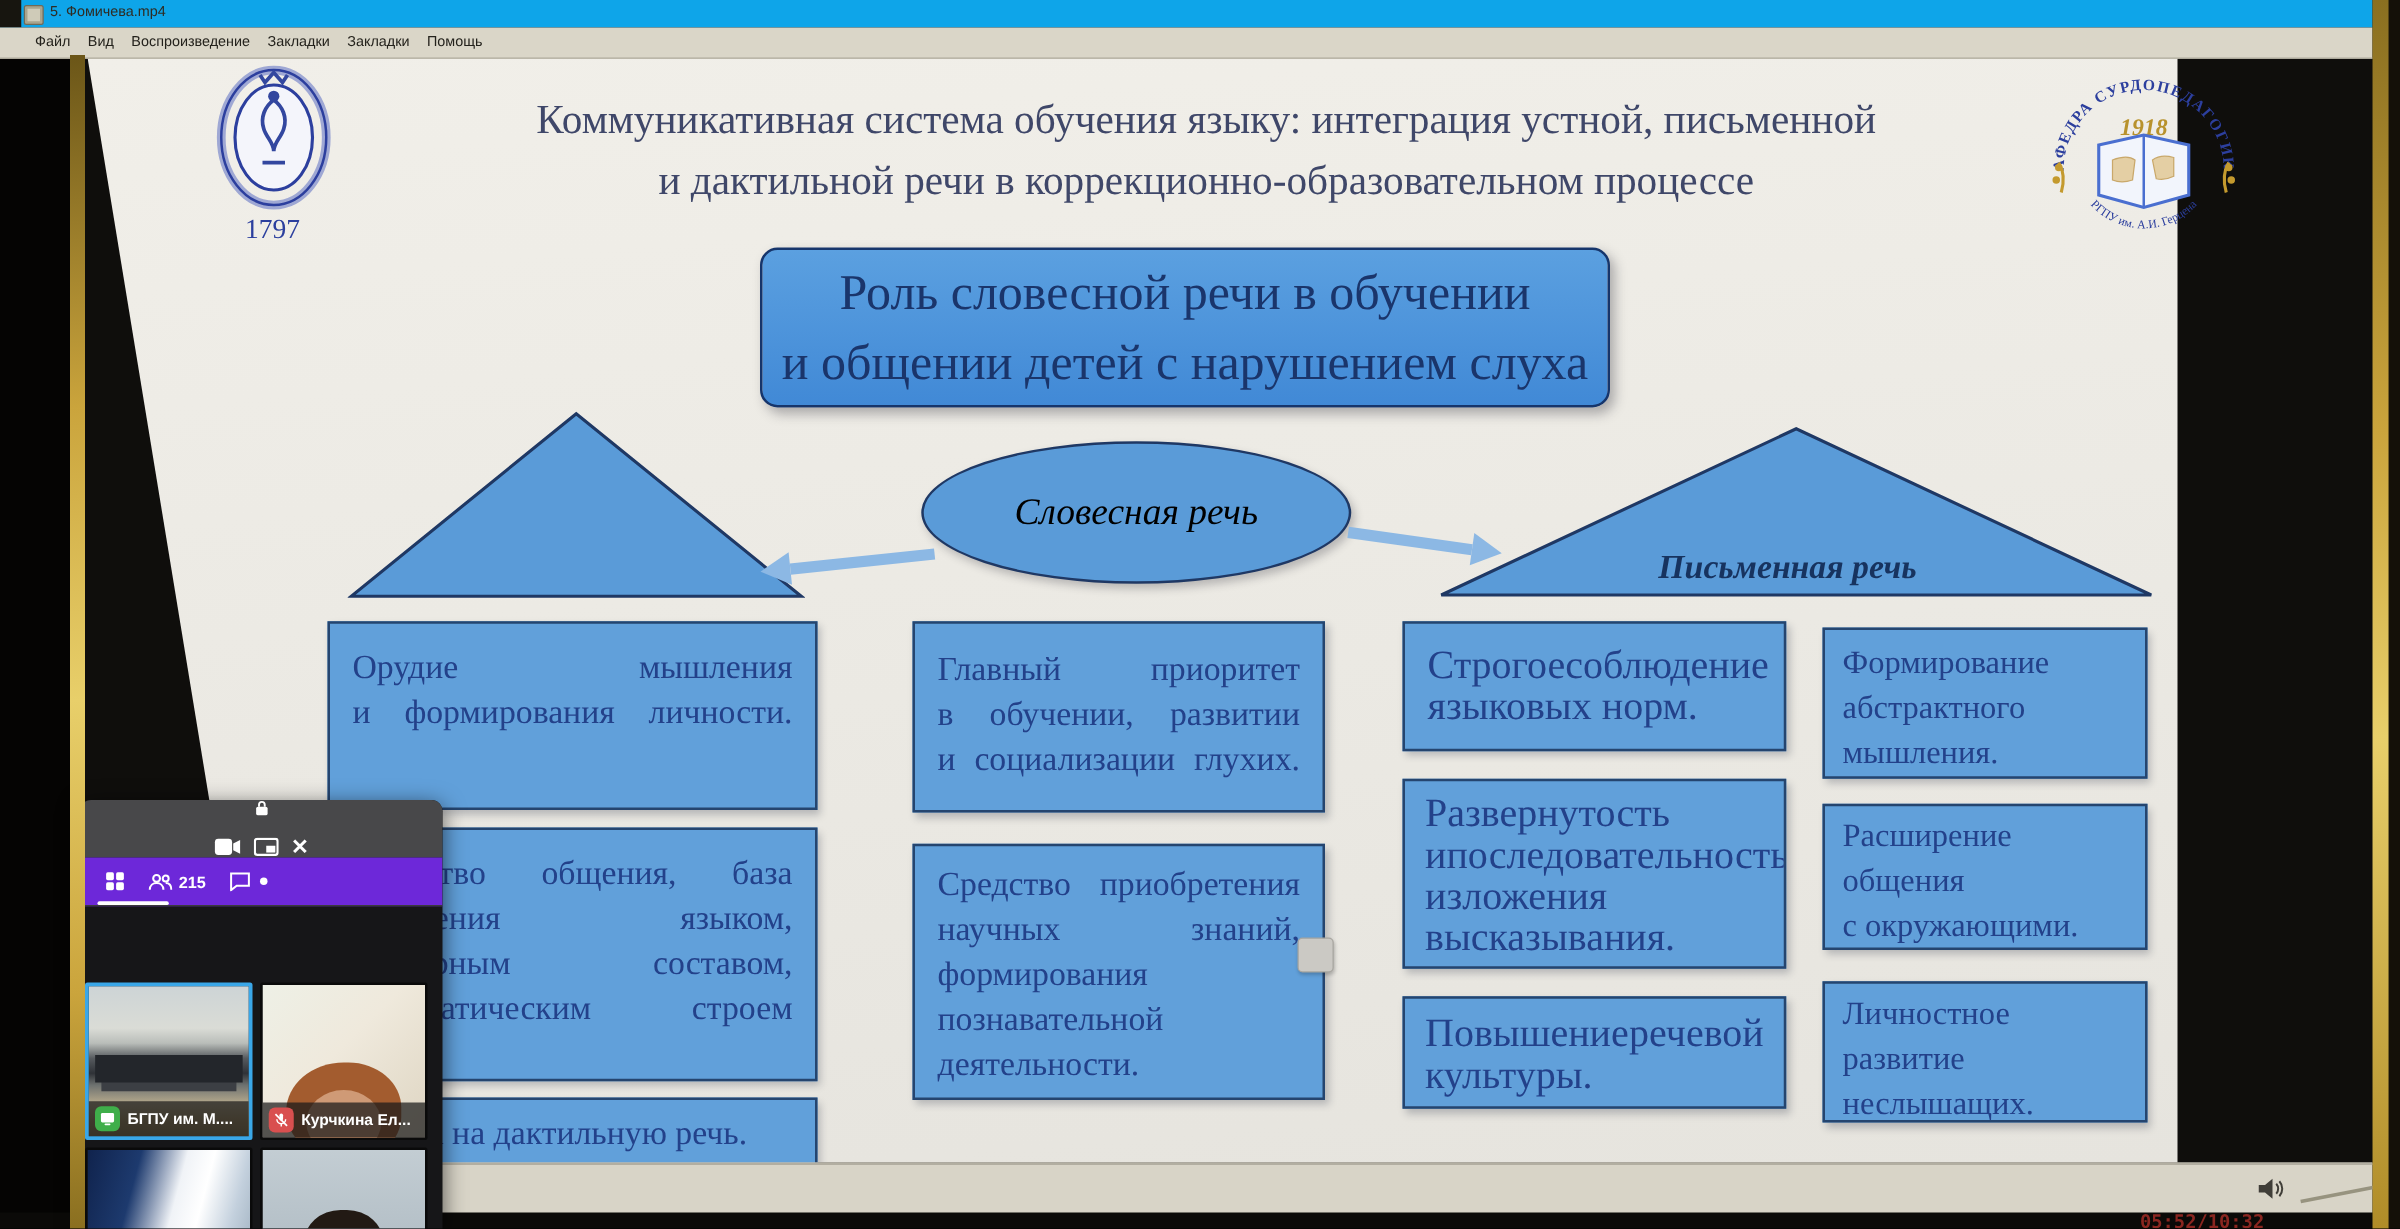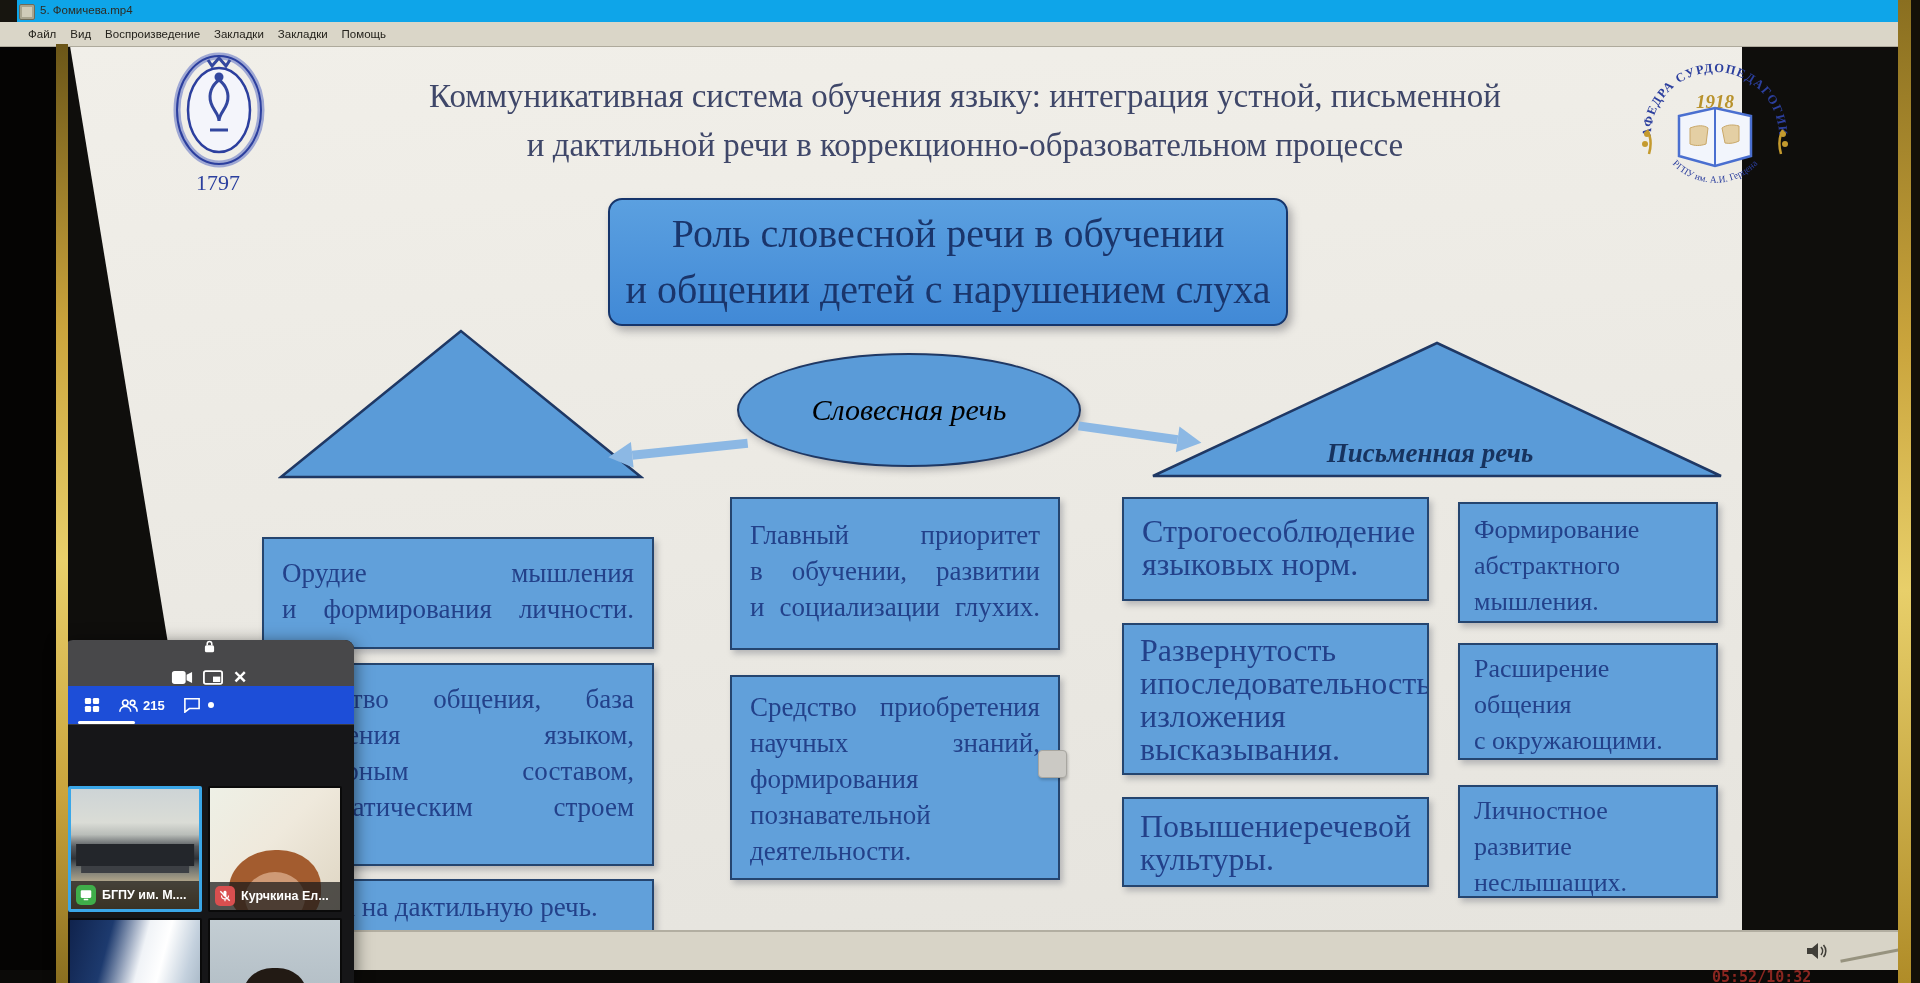--- a/index.html
+++ b/index.html
@@ -57,21 +57,21 @@
   .arrow-left{left:538px;top:391px;width:140px;transform:rotate(-6deg);}
   .arrow-right{left:1008px;top:375px;width:124px;transform:rotate(8deg);}
 
   
   .dcol{position:absolute;}
   .dbox{background:#61a0da;border:2px solid #25456f;box-sizing:border-box;color:#23418a;
         box-shadow:3px 4px 6px rgba(30,40,60,.25);padding:12px 18px;overflow:hidden;}
   .bl{line-height:36px;}
   .bl.j{display:flex;justify-content:space-between;}
   .col-oral{left:192px;top:451px;width:392px;font-size:27px;}
-  .col-oral .dbox:nth-child(1){height:112px;padding-top:16px;margin-top:40px;}
+  .col-oral .dbox:nth-child(1){height:151px;padding-top:16px;}
   .col-oral .dbox:nth-child(2){height:203px;margin-top:14px;padding-top:16px;}
   .col-oral .dbox:nth-child(3){height:56px;margin-top:13px;padding:8px 18px;}
   .col-central{left:660px;top:451px;width:330px;font-size:27px;}
   .col-central .dbox:nth-child(1){height:153px;padding-top:18px;}
   .col-central .dbox:nth-child(2){height:205px;margin-top:25px;padding-top:12px;}
   .col-norms{left:1052px;top:451px;width:307px;font-size:32px;}
   .col-norms .bl{line-height:33px;}
   .col-norms .dbox:nth-child(1){height:104px;padding-top:16px;}
   .col-norms .dbox:nth-child(2){height:152px;margin-top:22px;padding:9px 16px;}
   .col-norms .dbox:nth-child(3){height:90px;margin-top:22px;padding:11px 16px;}
@@ -104,21 +104,21 @@
 
   
   .call-window{position:absolute;left:64px;top:640px;width:290px;height:343px;z-index:50;
                background:#161618;border-radius:9px 9px 0 0;overflow:hidden;
                box-shadow:0 4px 18px rgba(0,0,0,.6);}
   .cw-header{position:absolute;left:0;top:0;right:0;height:46px;background:#48484a;
              display:flex;align-items:center;padding:0 10px;gap:8px;flex-direction:column;}
   .cw-url{color:#fff;font-size:12.5px;font-weight:bold;flex:1;white-space:nowrap;overflow:hidden;}
   .cw-ctrls{display:flex;align-items:center;gap:10px;}
   .cw-x{color:#fff;font-size:17px;font-weight:bold;line-height:17px;}
-  .cw-tabs{position:absolute;left:0;top:46px;right:0;height:38px;background:#1d4ed8;
+  .cw-tabs{position:absolute;left:0;top:46px;right:0;height:38px;background:#6d28d9;
            display:flex;align-items:center;gap:18px;padding-left:20px;border-bottom:1px solid #3a3a3c;}
   .tabitem{display:flex;align-items:center;gap:5px;color:#fff;font-size:13px;font-weight:bold;}
   .tab-underline{position:absolute;left:14px;bottom:0;width:57px;height:3px;background:#fff;border-radius:2px;}
   .unread-dot{width:6px;height:6px;border-radius:50%;background:#fff;display:inline-block;margin-left:2px;}
   .cw-tiles{position:absolute;left:4px;top:146px;width:282px;display:flex;flex-wrap:wrap;gap:6px;}
   .tile{position:relative;width:134px;height:126px;background:#000;overflow:hidden;border-radius:2px;
         box-sizing:border-box;border:2px solid #0a0a0a;}
   .tile.r2{height:100px;}
   .tile.active{border:3px solid #3aa7e8;}
   .tile i{display:block;position:absolute;left:50%;transform:translateX(-50%);}

